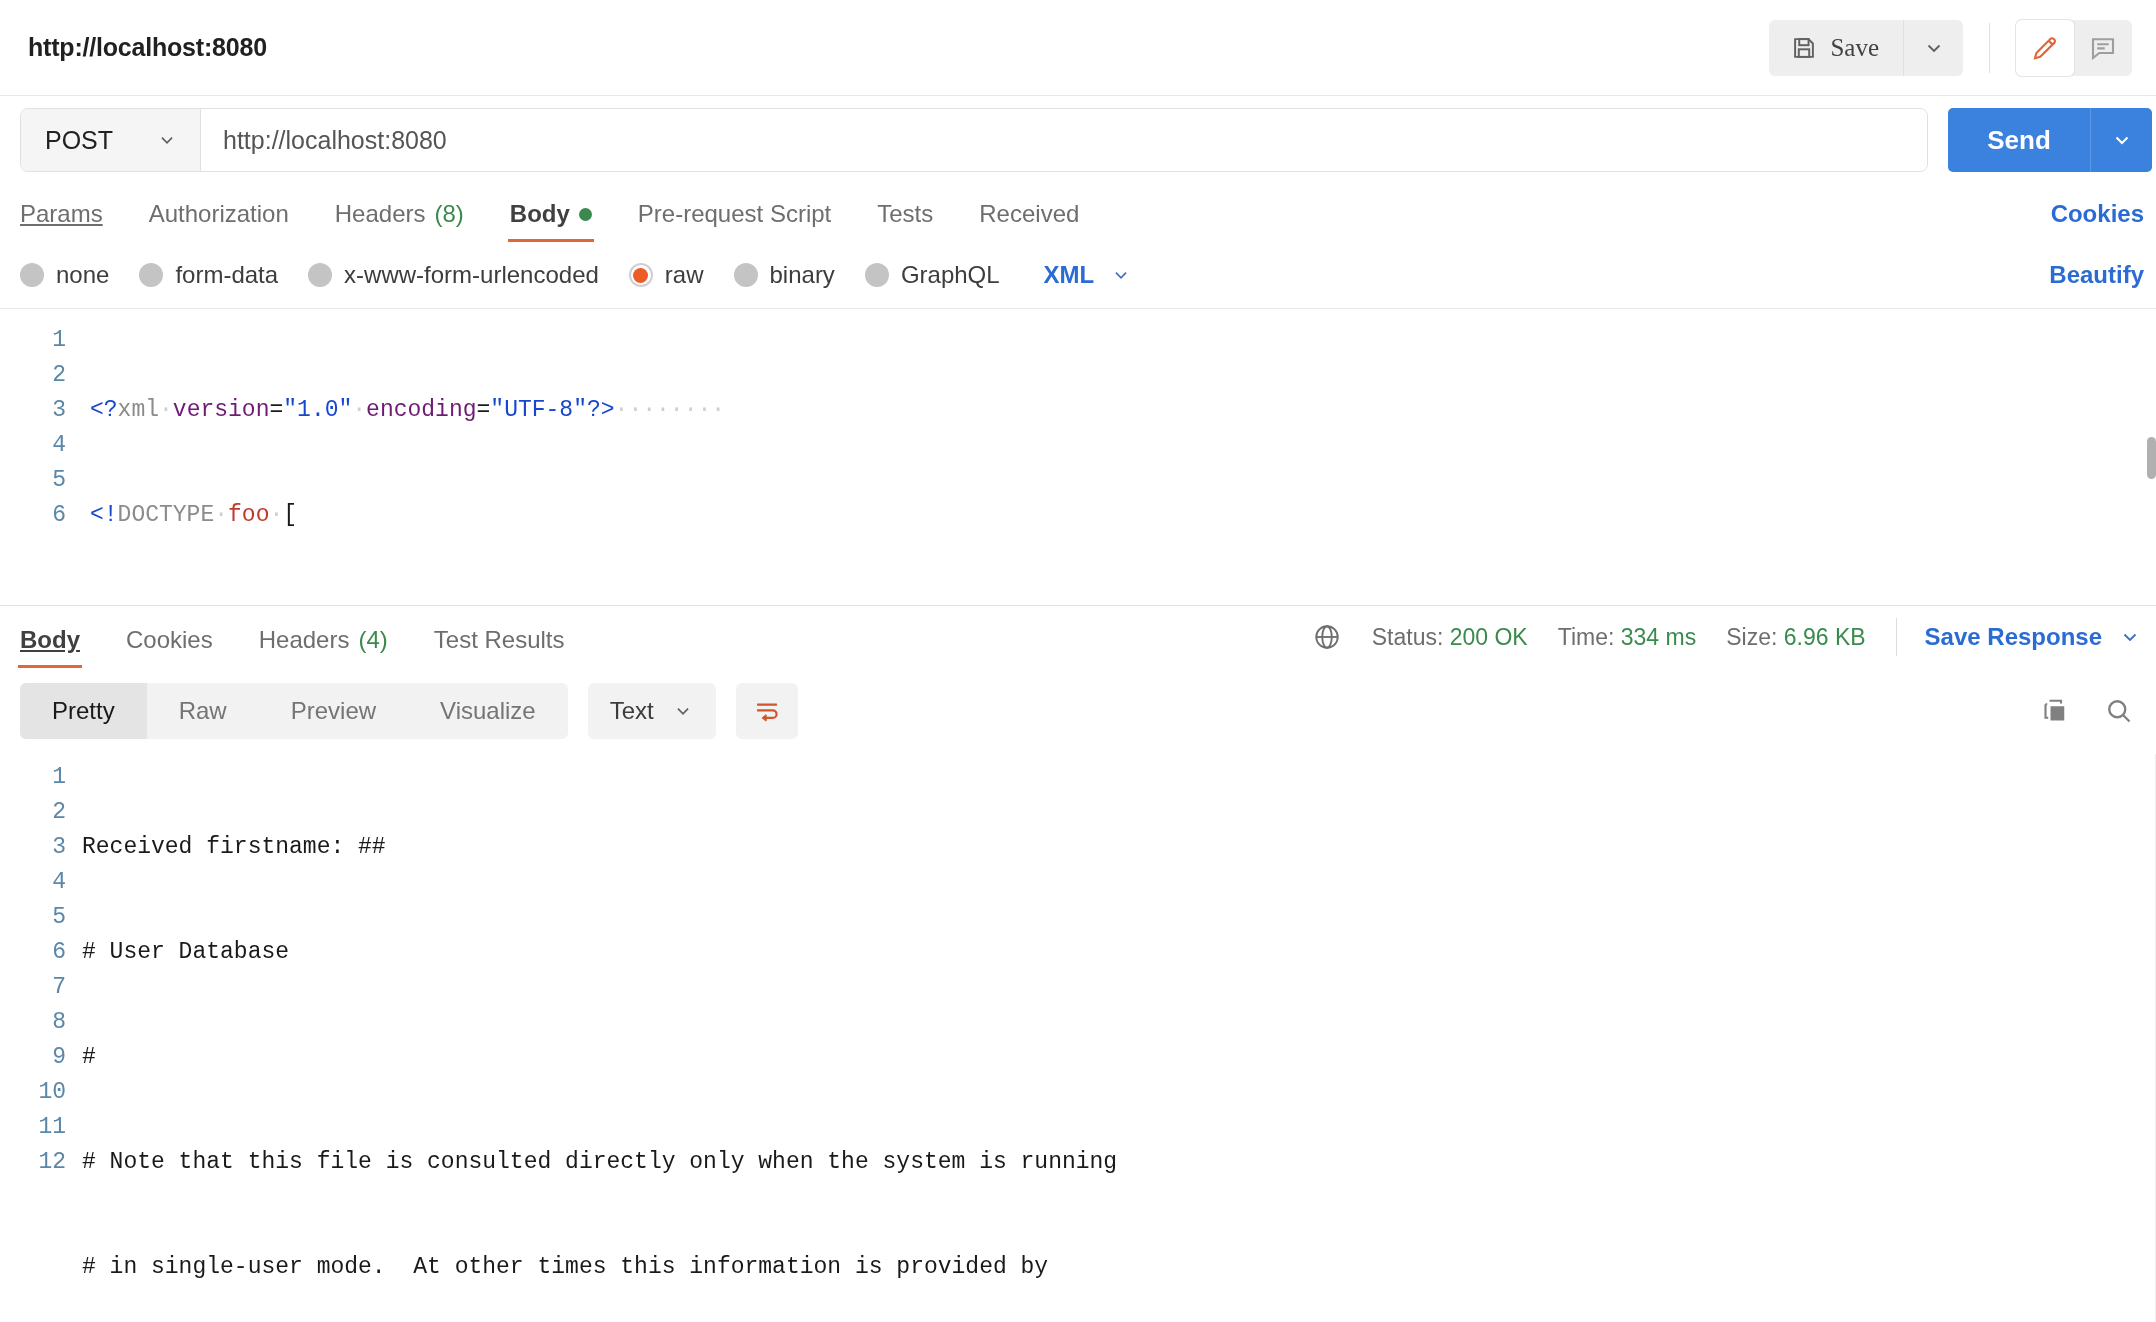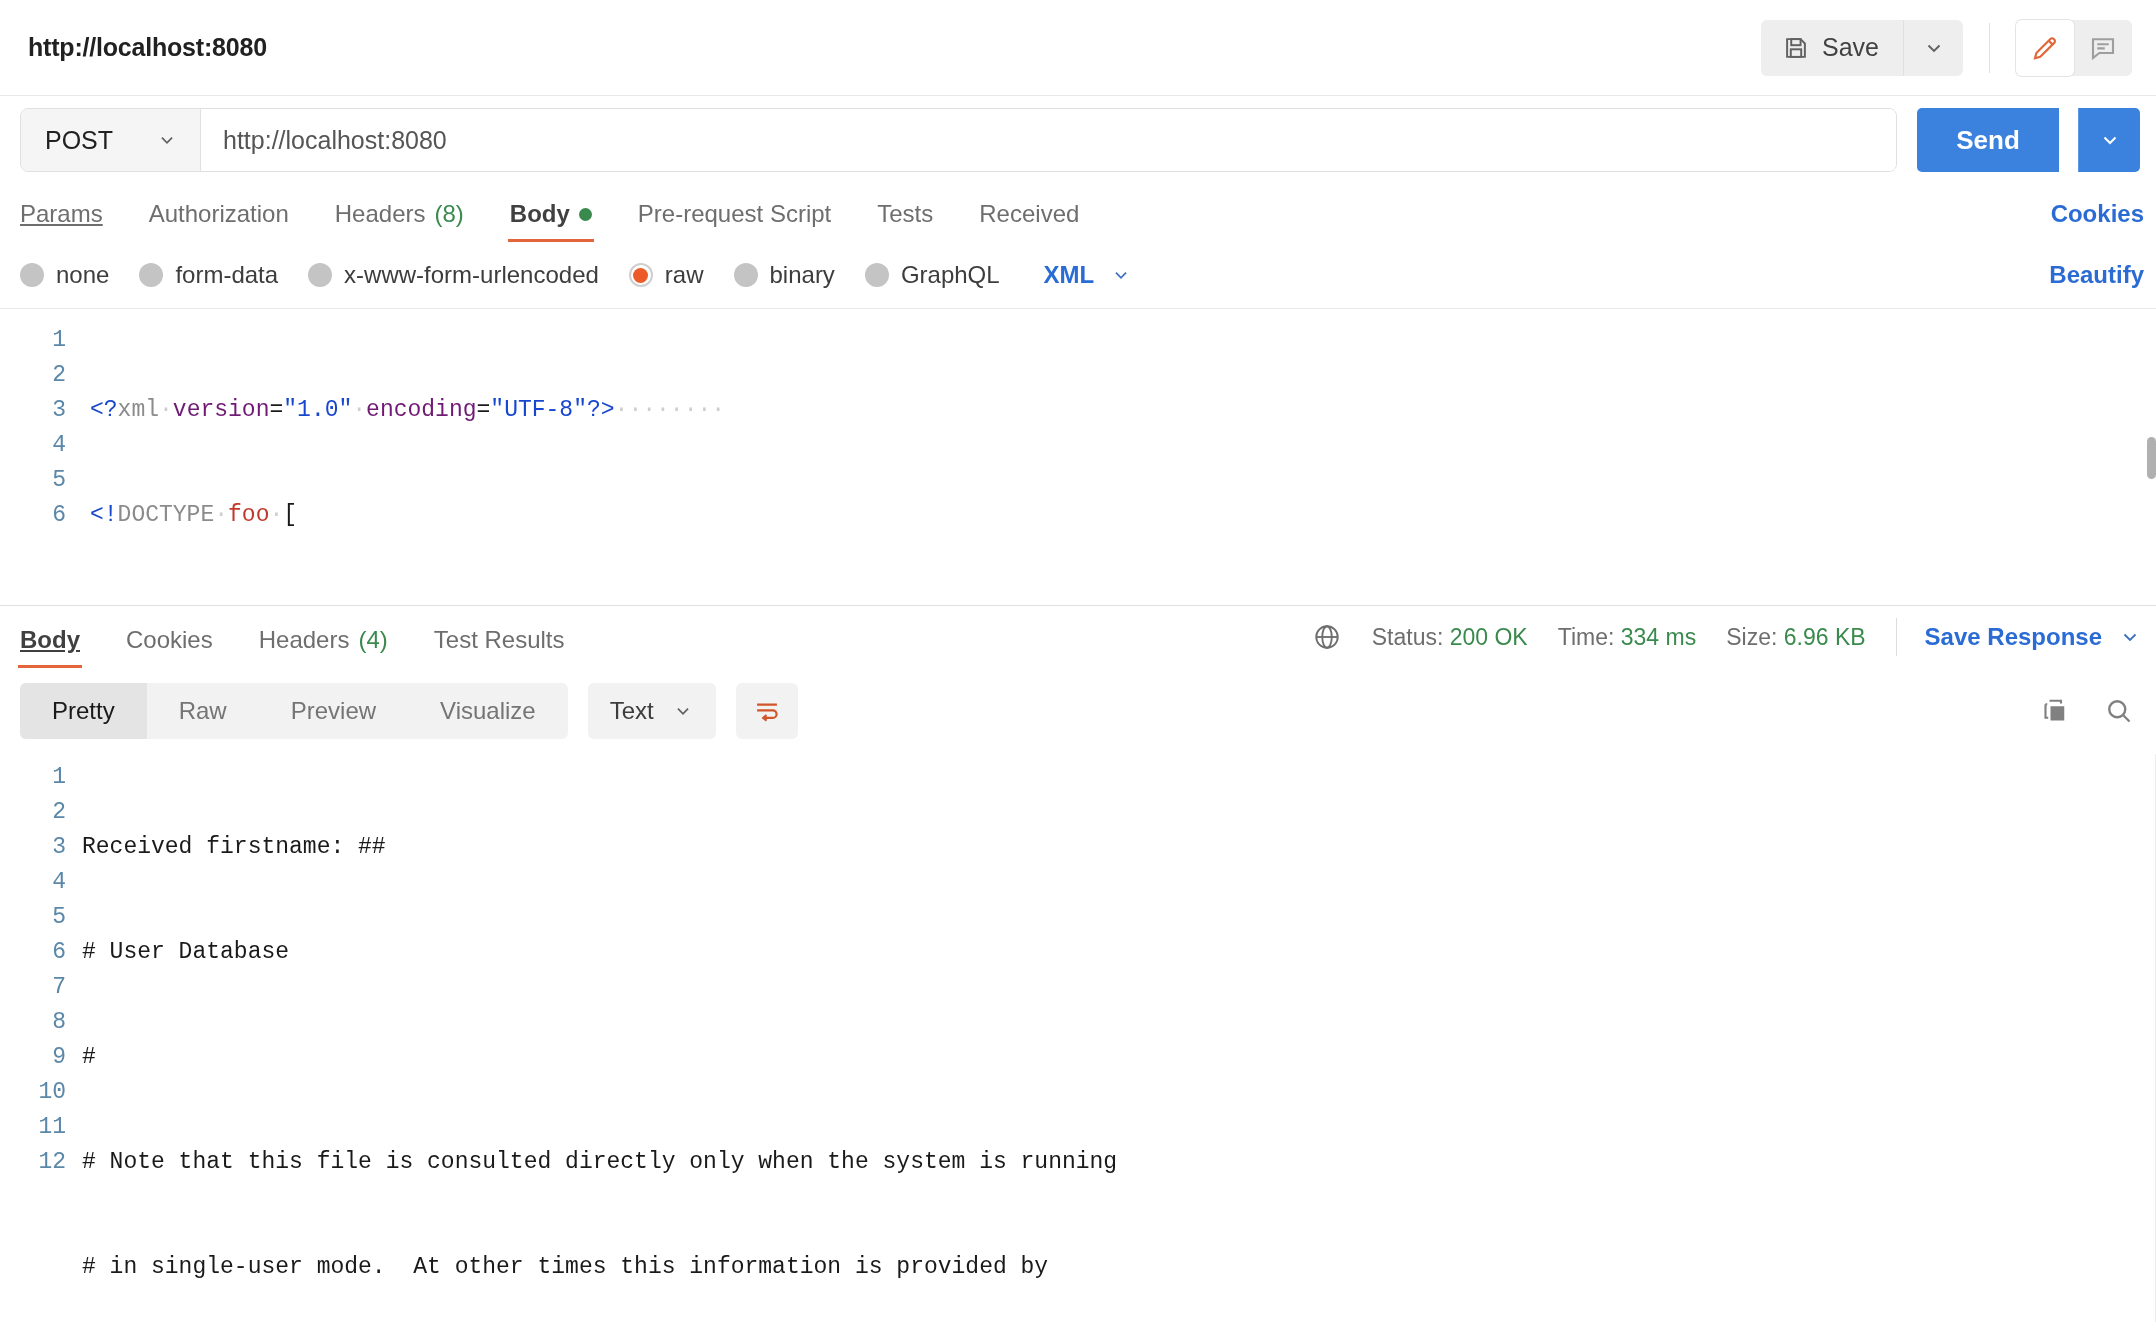--- a/index.html
+++ b/index.html
@@ -25,21 +25,21 @@
     letter-spacing: -0.2px;
   }
   .topbar-spacer { flex: 1 1 auto; }
   .topbar-right { display: flex; align-items: center; gap: 0; }
   .save-group { display: flex; align-items: stretch; }
   .save-btn {
     display: flex; align-items: center; gap: 13px;
     background: #eeeeee; border: none;
     height: 56px; padding: 0 24px 0 22px;
     border-radius: 6px 0 0 6px;
-    font-family: Liberation Sans, sans-serif;
+    font-family: Liberation Serif, serif;
     font-size: 25px; color: #424242; cursor: pointer;
   }
   .save-caret {
     background: #eeeeee; border: none; border-left: 1px solid #e0e0e0;
     width: 60px; height: 56px; border-radius: 0 6px 6px 0;
     display: flex; align-items: center; justify-content: center; cursor: pointer;
   }
   .vdiv { width: 1px; height: 50px; background: #e0e0e0; margin: 0 26px; }
   .icon-toggle-group {
     display: flex; align-items: center;
@@ -65,21 +65,21 @@
   .method-select {
     width: 180px; display: flex; align-items: center; justify-content: space-between;
     padding: 0 22px 0 24px; background: #f5f5f5; border-right: 1px solid #e0e0e0;
     font-size: 25px; color: #212121; cursor: pointer;
   }
   .url-input {
     flex: 1 1 auto; display: flex; align-items: center;
     padding: 0 22px; font-size: 25px; color: #555; background: #fff;
     font-family: "Liberation Sans", sans-serif; border: none; outline: none;
   }
-  .send-group { display: flex; align-items: stretch; margin-left: 20px; margin-right: 16px; gap: 19px; }
+  .send-group { display: flex; align-items: stretch; margin-left: 20px; margin-right: 4px; }
   .send-btn {
     background: #3b82de; border: none; color: #fff;
     height: 64px; width: 142px;
     font-family: "Liberation Sans", sans-serif;
     font-size: 26px; font-weight: bold; cursor: pointer;
     border-radius: 5px 0 0 5px;
   }
   .send-caret {
     background: #3b82de; border: none; border-left: 1px solid #5a97e6;
     width: 62px; height: 64px; border-radius: 0 5px 5px 0;

